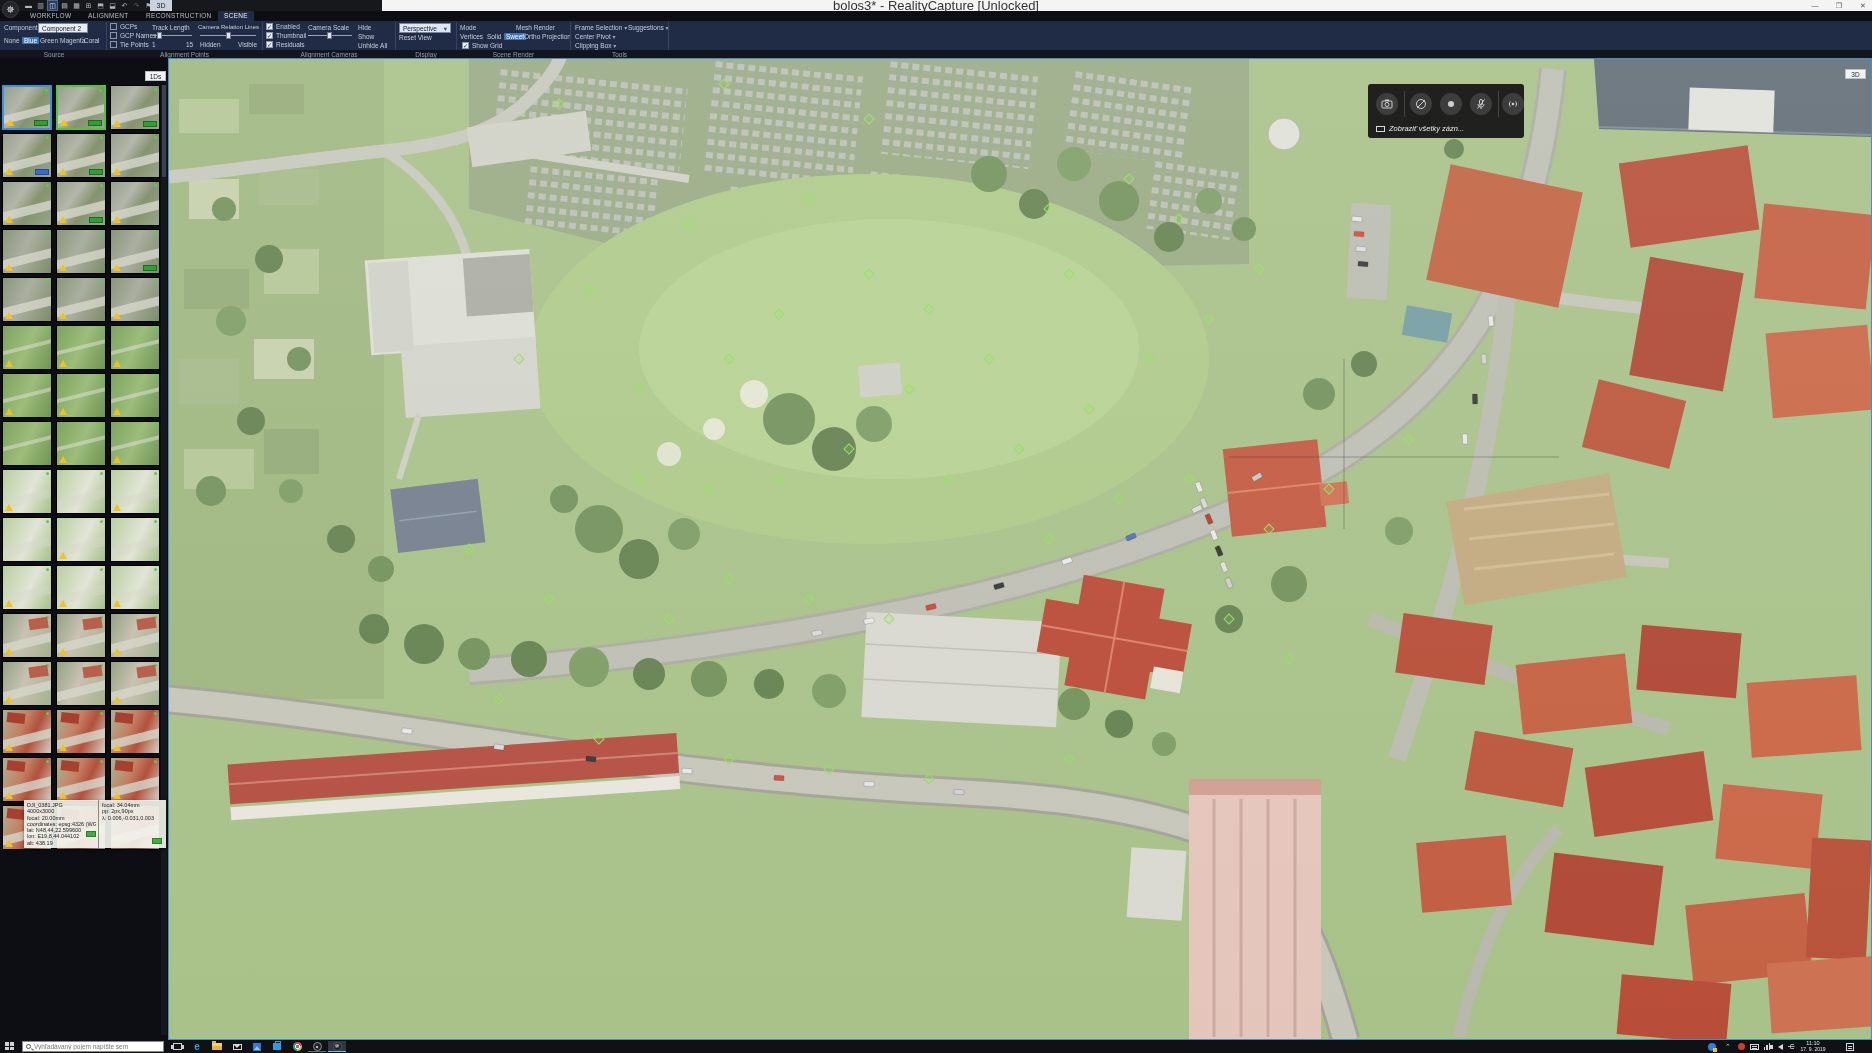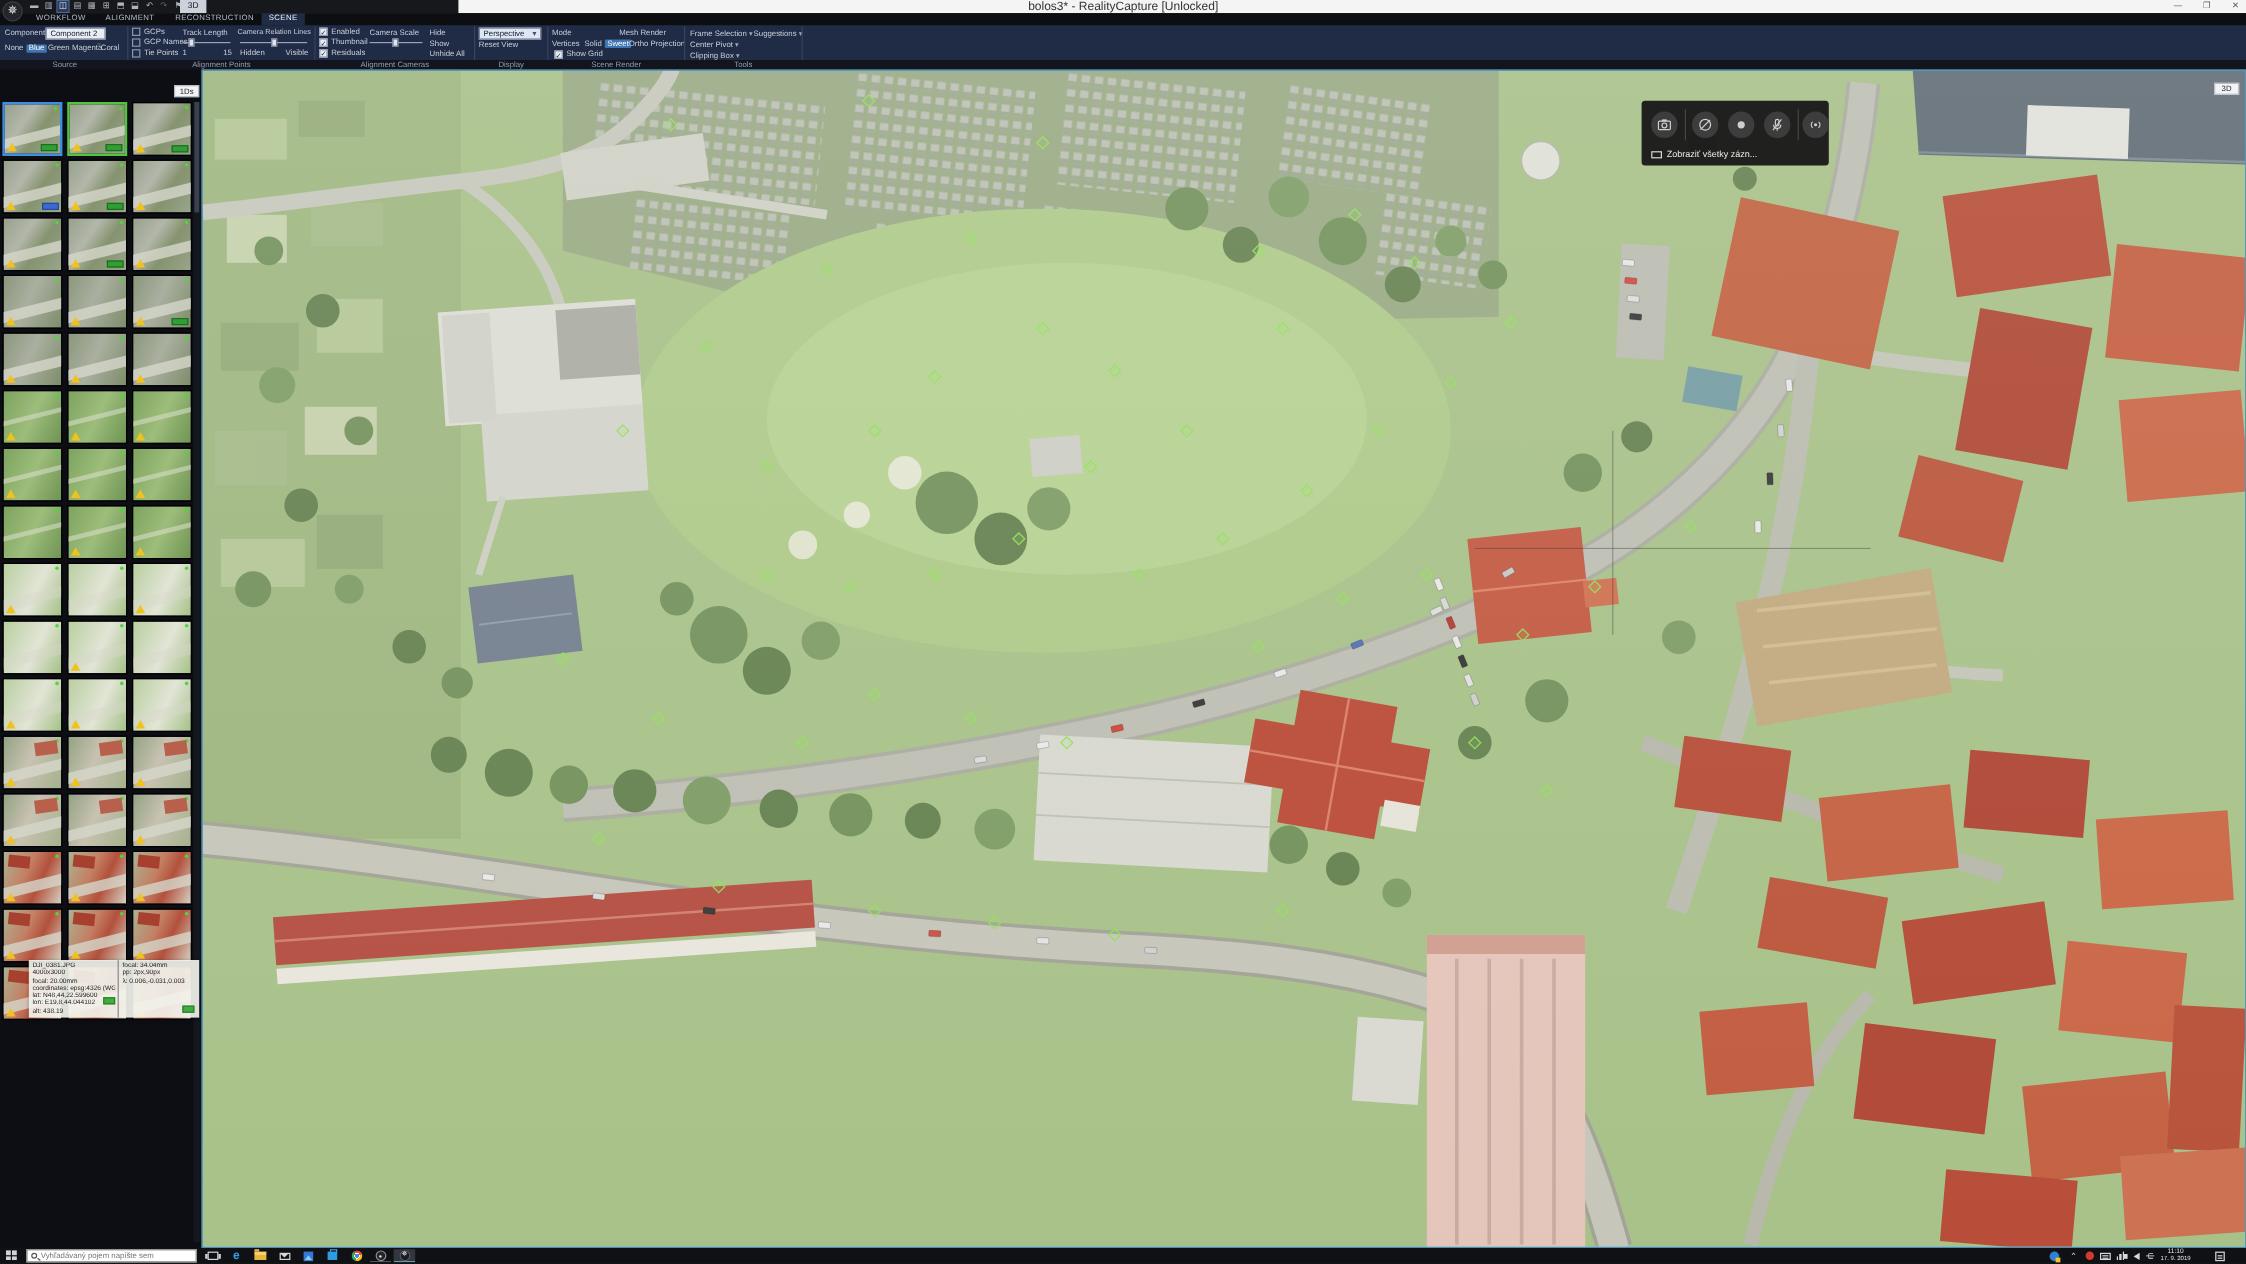--- a/index.html
+++ b/index.html
@@ -8,21 +8,21 @@
   #root { position:relative; width:1872px; height:1053px; overflow:hidden; background:#0b0d12; }
 
   
   .titlebar { position:absolute; left:0; top:0; width:1872px; height:11px; background:#f4f4f4; }
   .qa-bar { position:absolute; left:0; top:0; width:382px; height:11px; background:#17181c; display:flex; align-items:center; gap:3px; padding-left:24px; }
   .rc-logo { position:absolute; left:2px; top:1px; width:17px; height:17px; border-radius:50%; background:#24262c; border:1px solid #3a3d46; z-index:30; color:#e8e8e8; font-size:10px; line-height:15px; text-align:center; }
   .qa-ico { color:#aeb4c0; font-size:7px; line-height:9px; width:9px; text-align:center; }
   .qa-ico.hl { background:#2c3a5c; outline:1px solid #4a6a9a; color:#dfe6f2; }
   .qa-ico.dim { color:#5d636e; }
   .view-tab { position:absolute; left:150px; top:0; width:22px; height:11px; background:#ccd2db; color:#171a20; font-size:7px; line-height:11px; text-align:center; }
-  .title-text { position:absolute; left:0; right:0; top:0; height:11px; text-align:center; font-size:10px; line-height:11px; color:#333; pointer-events:none; }
+  .title-text { position:absolute; left:0; right:0; top:0; height:11px; text-align:center; font-size:13px; line-height:11px; color:#333; pointer-events:none; }
   .win-controls { position:absolute; right:4px; top:0; height:11px; display:flex; gap:14px; align-items:center; }
   .win-btn { color:#555; font-size:7px; line-height:11px; width:10px; text-align:center; }
 
   
   .tabrow { position:absolute; left:0; top:11px; width:1872px; height:10px; background:#0d0e12; }
   .rtab { position:absolute; top:0; height:10px; font-size:6.5px; line-height:10px; color:#b6bdc9; padding:0 6px; letter-spacing:.3px; }
   .rtab.active { background:#202b45; color:#eef1f7; }
 
   
   .ribbon { position:absolute; left:0; top:21px; width:1872px; height:29px; background:#202b45; }
@@ -77,21 +77,21 @@
   .tt-line { font-size:5.5px; line-height:6.3px; color:#1d1d1d; white-space:nowrap; overflow:hidden; }
   .chip { position:absolute; width:10px; height:6px; background:#3fae3f; border:1px solid #2c7f2c; }
 
   
   .viewport { position:absolute; left:168px; top:58px; width:1704px; height:982px; border:1px solid #3f8fd2; background:#a5bf84; overflow:hidden; }
   .viewport svg { position:absolute; left:0; top:0; width:1702px; height:980px; }
   .marker { fill:rgba(150,230,90,.12); stroke:#8ce04e; stroke-width:1; }
   .car { stroke:rgba(0,0,0,.4); stroke-width:.4; }
 
   
-  .cap-widget { position:absolute; left:1368px; top:84px; width:156px; height:54px; background:rgba(26,26,26,.96); border-radius:3px; z-index:60; }
+  .cap-widget { position:absolute; left:1368px; top:84px; width:156px; height:54px; background:rgba(26,26,26,.96); border-radius:3px; z-index:60;font-style:italic; }
   .cw-btn { position:absolute; top:9px; width:22px; height:22px; border-radius:50%; background:#3d3d3d; display:flex; align-items:center; justify-content:center; }
   .cw-div { position:absolute; top:7px; width:1px; height:26px; background:#454545; }
   .cw-tip { position:absolute; left:8px; top:40px; display:flex; align-items:center; gap:4px; }
   .cw-mon { width:9px; height:6px; border:1px solid #d8d8d8; }
   .cw-text { font-size:7.5px; color:#ececec; white-space:nowrap; }
 
   
   .taskbar { position:absolute; left:0; top:1040px; width:1872px; height:13px; background:#101115; display:block; }
   .start-btn { position:absolute; left:5px; top:2px; width:10px; height:9px; display:grid; grid-template-columns:4px 4px; grid-template-rows:3.5px 3.5px; gap:1px; }
   .start-btn i { background:#cfd3da; }

